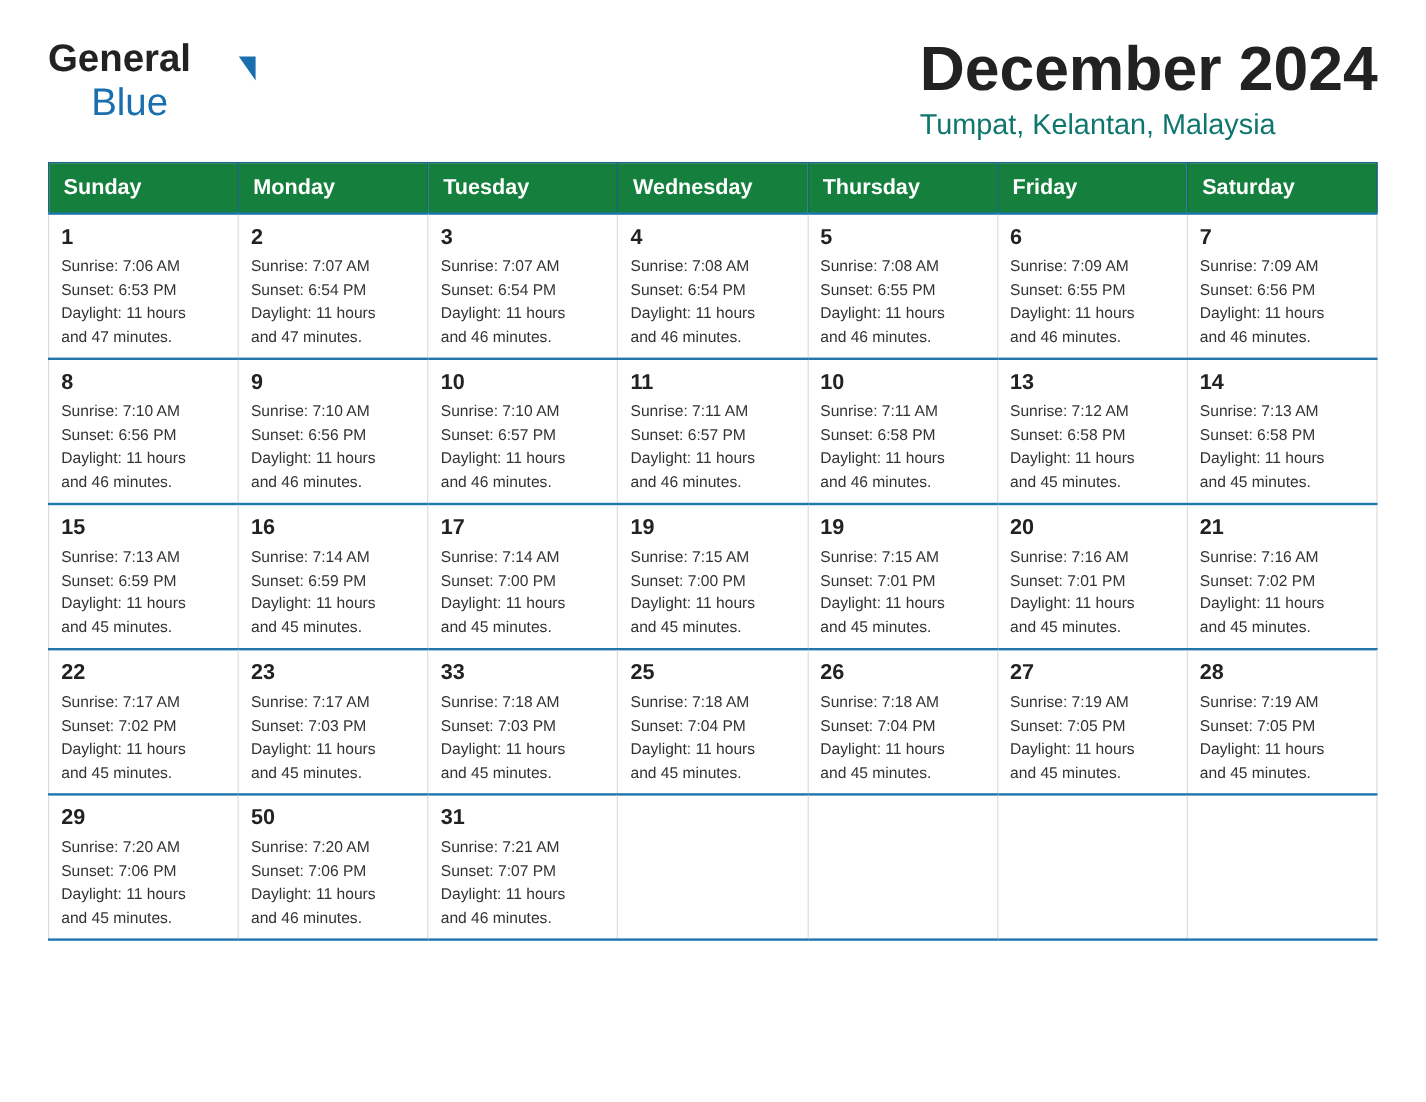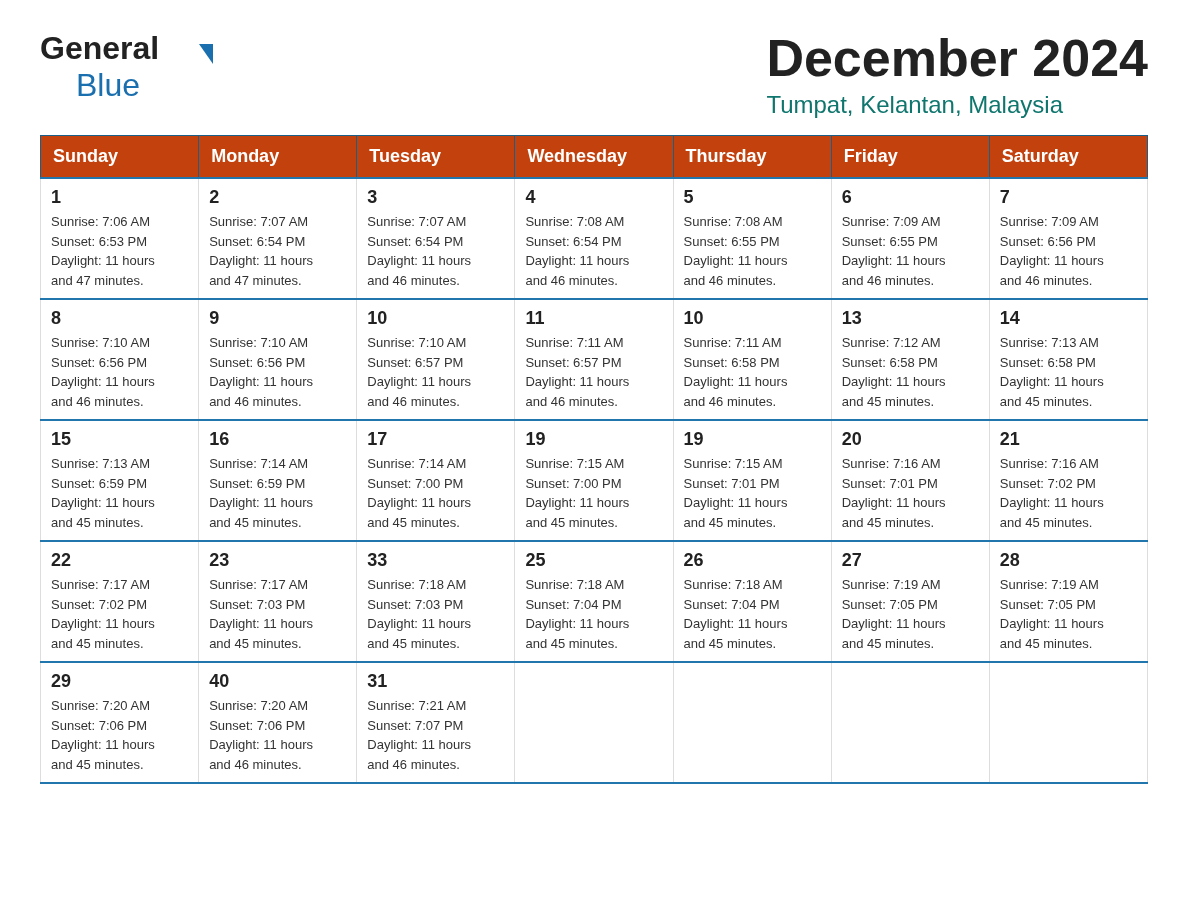--- a/index.html
+++ b/index.html
@@ -34,21 +34,21 @@
       font-size: 24px;
       color: #0f766e;
       margin-top: 4px;
     }
     .calendar-table {
       width: 100%;
       border-collapse: collapse;
       margin-top: 16px;
     }
     .calendar-table th {
-      background-color: #c2410c;
+      background-color: #15803d;
       color: #fff;
       font-size: 18px;
       font-weight: bold;
       padding: 10px 12px;
       text-align: left;
       border: 1px solid #1a5f8a;
     }
     .calendar-table td {
       vertical-align: top;
       padding: 8px 10px;
@@ -72,21 +72,21 @@
       margin-bottom: 4px;
     }
     .day-info {
       font-size: 13px;
       color: #333;
       line-height: 1.5;
     }
     .empty-cell {
       background: #fff;
     }
-    .logo-row1 { display: flex; align-items: flex-start; gap: 36px; }
+    .logo-row1 { display: flex; align-items: flex-end; gap: 36px; }
     .logo-row2 { margin-left: 0; }
   </style>
 </head>
 <body>
 
 <div class="header-top">
   <div class="logo">
     <div class="logo-row1">
       <span style="font-size:32px;font-weight:bold;color:#222;font-family:Arial,sans-serif;">General</span>
       <span style="display:inline-block;width:0;height:0;border-left:14px solid transparent;border-top:20px solid #1a6fae;margin-left:4px;margin-top:14px;"></span>
@@ -233,21 +233,21 @@
           <div class="day-number">28</div>
           <div class="day-info">Sunrise: 7:19 AM<br>Sunset: 7:05 PM<br>Daylight: 11 hours<br>and 45 minutes.</div>
         </td>
       </tr>
       <tr>
         <td>
           <div class="day-number">29</div>
           <div class="day-info">Sunrise: 7:20 AM<br>Sunset: 7:06 PM<br>Daylight: 11 hours<br>and 45 minutes.</div>
         </td>
         <td>
-          <div class="day-number">40</div>
+          <div class="day-number">50</div>
           <div class="day-info">Sunrise: 7:20 AM<br>Sunset: 7:06 PM<br>Daylight: 11 hours<br>and 46 minutes.</div>
         </td>
         <td>
           <div class="day-number">31</div>
           <div class="day-info">Sunrise: 7:21 AM<br>Sunset: 7:07 PM<br>Daylight: 11 hours<br>and 46 minutes.</div>
         </td>
         <td class="empty-cell"></td>
         <td class="empty-cell"></td>
         <td class="empty-cell"></td>
         <td class="empty-cell"></td>

